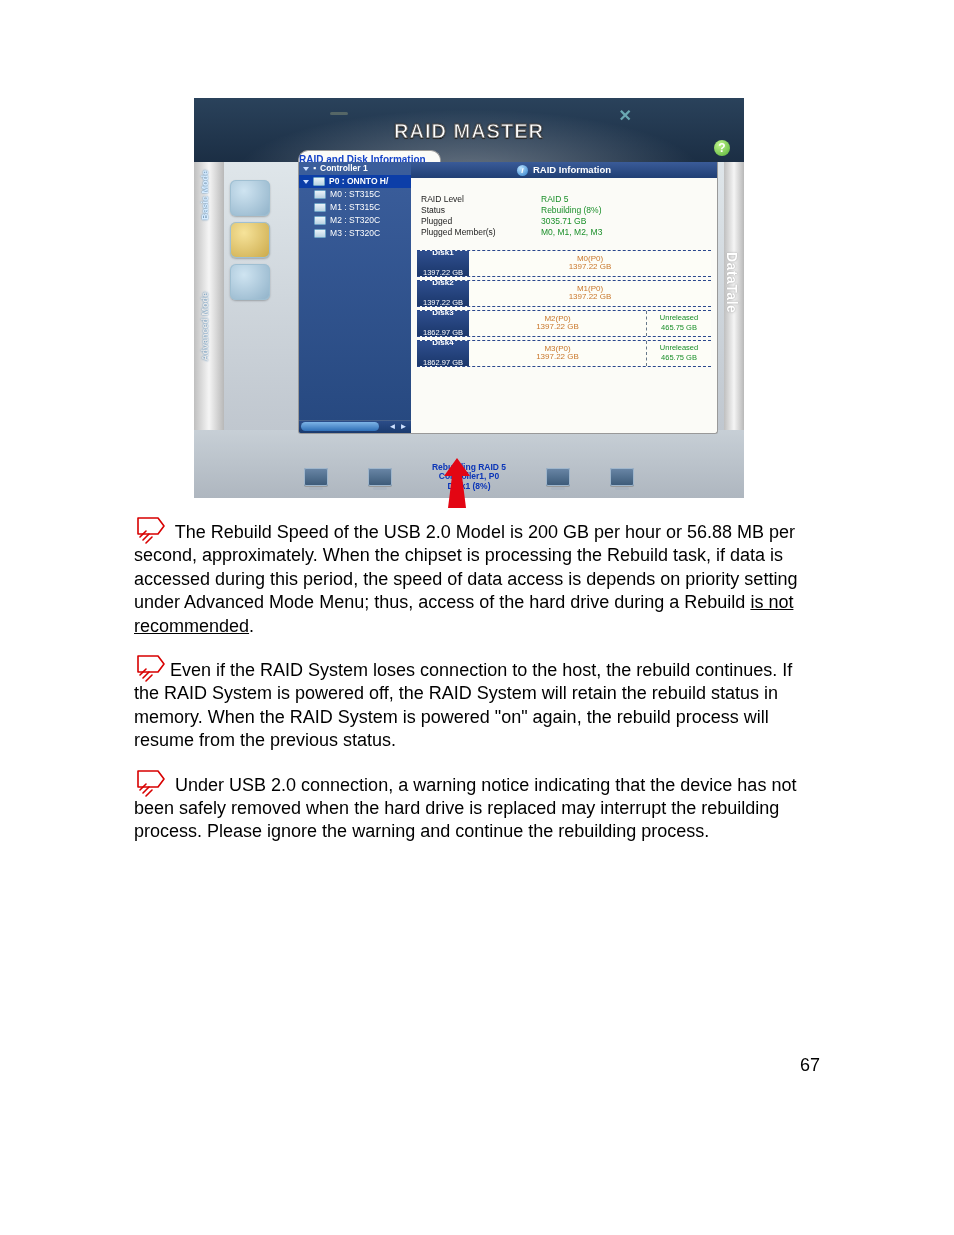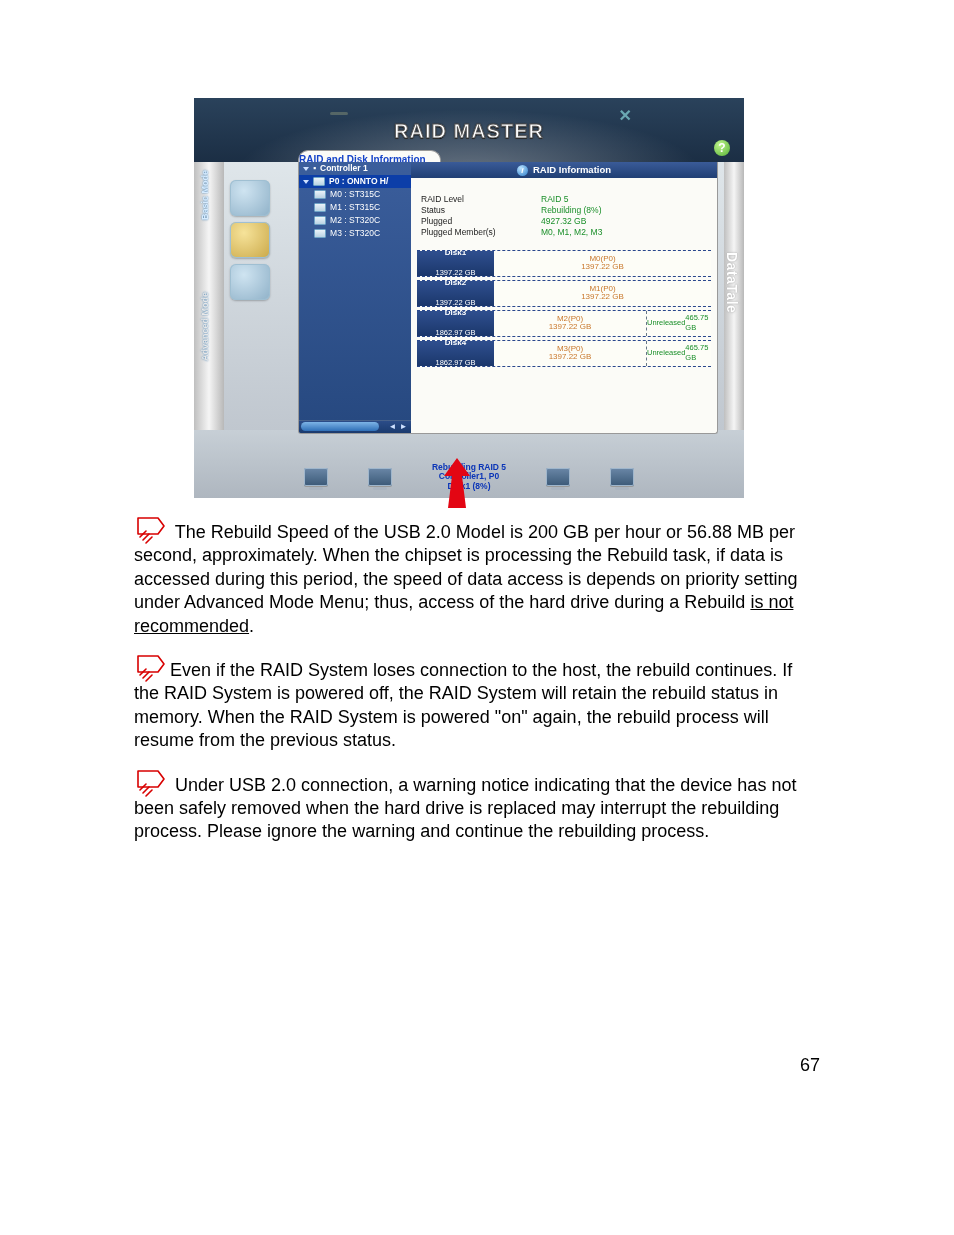--- a/index.html
+++ b/index.html
@@ -77,28 +77,28 @@
   .info-hdr{background:linear-gradient(#3a5b98,#203f74);color:#fff;font-weight:700;
     font-size:9.5px;padding:2px 6px;display:flex;align-items:center;justify-content:center;gap:5px}
   .info-hdr .i{display:inline-block;width:11px;height:11px;border-radius:50%;
     background:radial-gradient(circle at 35% 30%,#bce3ff,#2a7cc9);color:#fff;font-size:8px;
     text-align:center;line-height:11px;font-style:italic;font-weight:900}
   .kv{display:flex;flex-wrap:wrap;padding:16px 10px 6px}
   .kv .k{width:120px;color:#222}
   .kv .v{width:140px;color:#1a8f2a;font-weight:400}
   .disks{padding:2px 6px 0}
   .disk-row{display:flex;align-items:stretch;margin:3px 0;height:25px;border:1px dashed #29478c;border-left:0;border-right:0;overflow:hidden}
-  .disk-label{width:77px;display:flex;align-items:center;gap:12px;background:linear-gradient(#2f4f8f,#1b376b);
+  .disk-label{width:52px;display:flex;align-items:center;gap:12px;background:linear-gradient(#2f4f8f,#1b376b);
     color:#fff;font-size:8px;justify-content:center;flex-direction:column;line-height:1}
   .disk-label .nm{font-weight:700}
   .disk-label .sz{font-size:7.5px}
   .slot{flex:1;display:flex;flex-direction:column;align-items:center;justify-content:center;
     background:#fdfdf7;color:#c9772b;font-size:8px;line-height:1.05}
   .slot.main .t{color:#c9772b}
-  .unrel{width:64px;display:flex;flex-direction:row;align-items:center;justify-content:center;
+  .unrel{width:64px;display:flex;flex-direction:column;align-items:center;justify-content:center;
     color:#1a8f2a;font-size:7.5px;background:#fdfdf7;border-left:1px dashed #678}
   .unrel .t{color:#1a8f2a}
 
   
   .thumbs{position:absolute;left:0;right:0;bottom:6px;display:flex;justify-content:space-around;
     align-items:center;padding:0 90px}
   .mon{width:24px;height:18px;border-radius:2px;
     background:linear-gradient(#6a87a7,#3b5977);box-shadow:0 1px 0 #999, inset 0 0 0 1px #9fb6cc;position:relative}
   .mon:after{content:"";position:absolute;left:5px;right:5px;bottom:-4px;height:3px;border-radius:2px;background:#aab4c0}
   .rebuilding{font-size:8.5px;text-align:center;font-weight:700;color:#0b35b7;line-height:1.15}
@@ -162,21 +162,21 @@
           <div class="info-hdr">
             <span class="i">i</span>
             <span>RAID Information</span>
           </div>
           <div class="kv">
             <div class="k">RAID Level</div>
               <div class="v">RAID 5</div>
             <div class="k">Status</div>
               <div class="v">Rebuilding (8%)</div>
             <div class="k">Plugged</div>
-              <div class="v">4927.32 GB</div>
+              <div class="v">3035.71 GB</div>
             <div class="k">Plugged Member(s)</div>
               <div class="v">M0, M1, M2, M3</div>
           </div>
 
           <div class="disks">
             <div class="disk-row">
               <div class="disk-label">
                   <span class="nm">Disk1</span>
                   <span class="sz">1397.22 GB</span>
                 </div>

